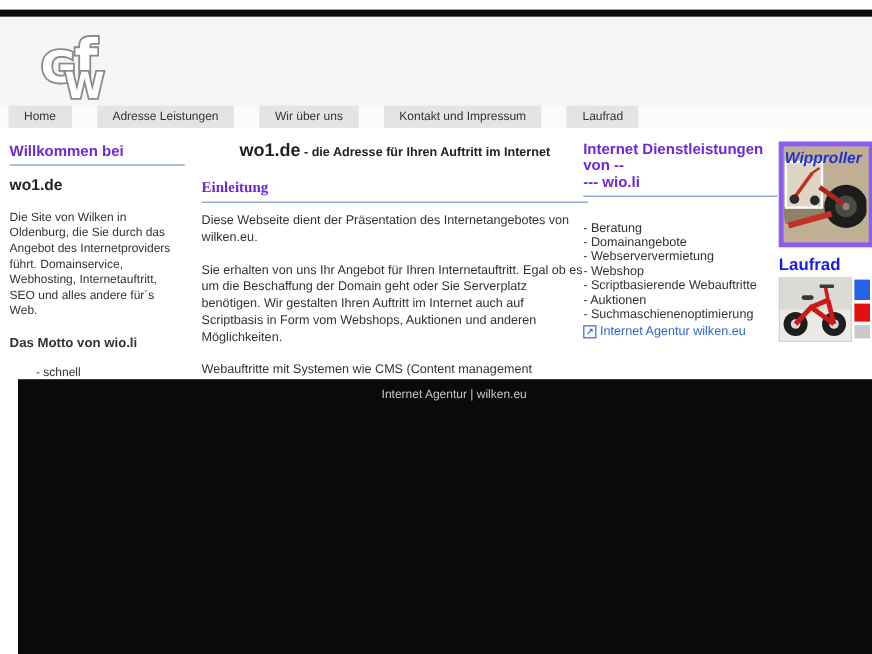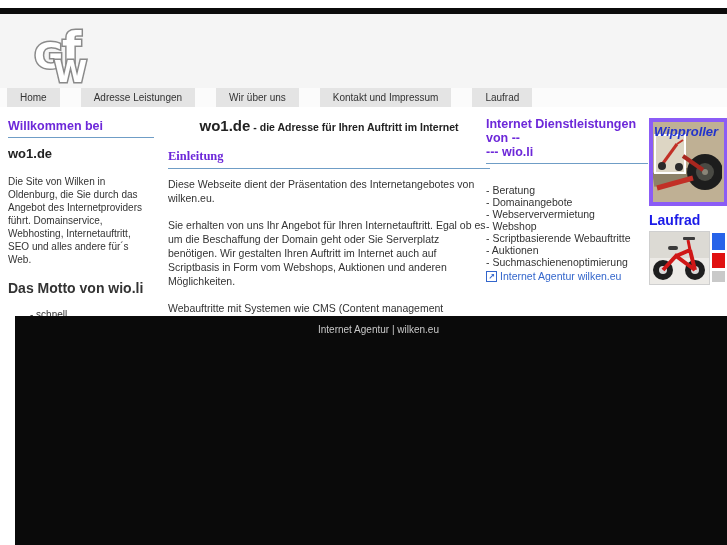--- a/index.html
+++ b/index.html
@@ -22,21 +22,21 @@
   }
   
   .content{position:absolute;left:0;top:107px;width:727px;height:209px;background:#ffffff;}
   h2.sec{
     font-size:12.5px;font-weight:bold;color:#6d28d9;margin:0 0 8px 0;
     padding-bottom:4px;border-bottom:1px solid #6f9dc6;
   }
   h2.plain{font-size:13px;font-weight:bold;color:#222;margin:0;}
   .col-left{position:absolute;left:8px;top:12px;width:146px;}
   .col-left p{font-size:10px;line-height:13px;margin:14px 0 0 0;}
-  .motto-title{font-size:14px;font-weight:bold;margin-top:14px;}
+  .motto-title{font-size:11px;font-weight:bold;margin-top:14px;}
   .motto-list{margin-top:12px;padding-left:22px;font-size:10px;line-height:13px;}
   .col-mid{position:absolute;left:168px;top:10px;width:322px;}
   .mid-title{margin:0 0 6px 0;text-align:center;}
   .mid-title .big{font-size:15px;font-weight:bold;color:#222;}
   .mid-title .small{font-size:10.5px;font-weight:bold;color:#222;}
   .col-mid h2.sec{margin-top:14px;font-family:Liberation Serif, serif;}
   .col-mid p{font-size:10.5px;line-height:14px;margin:0 0 13px 0;}
   a.link{color:#3366cc;text-decoration:none;cursor:pointer;}
   .arrow{color:#3366cc;font-size:10px;}
   .col-svc{position:absolute;left:486px;top:10px;width:162px;}

